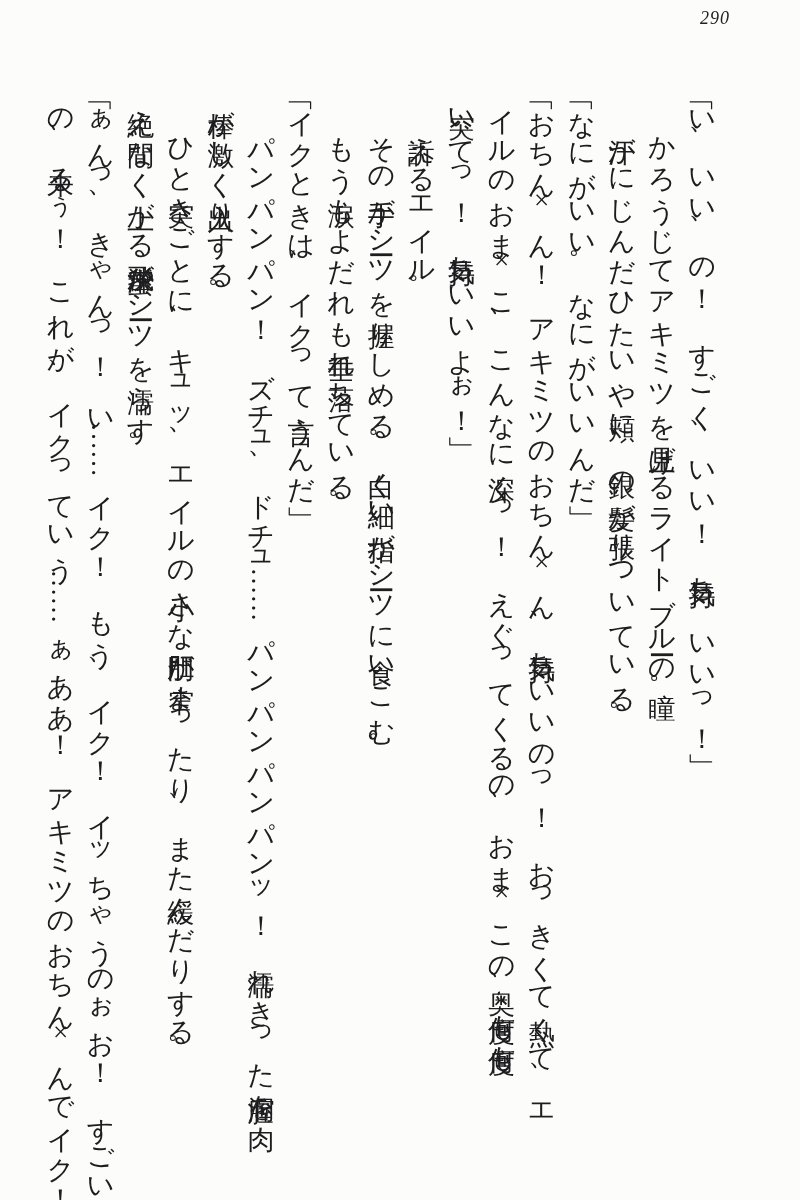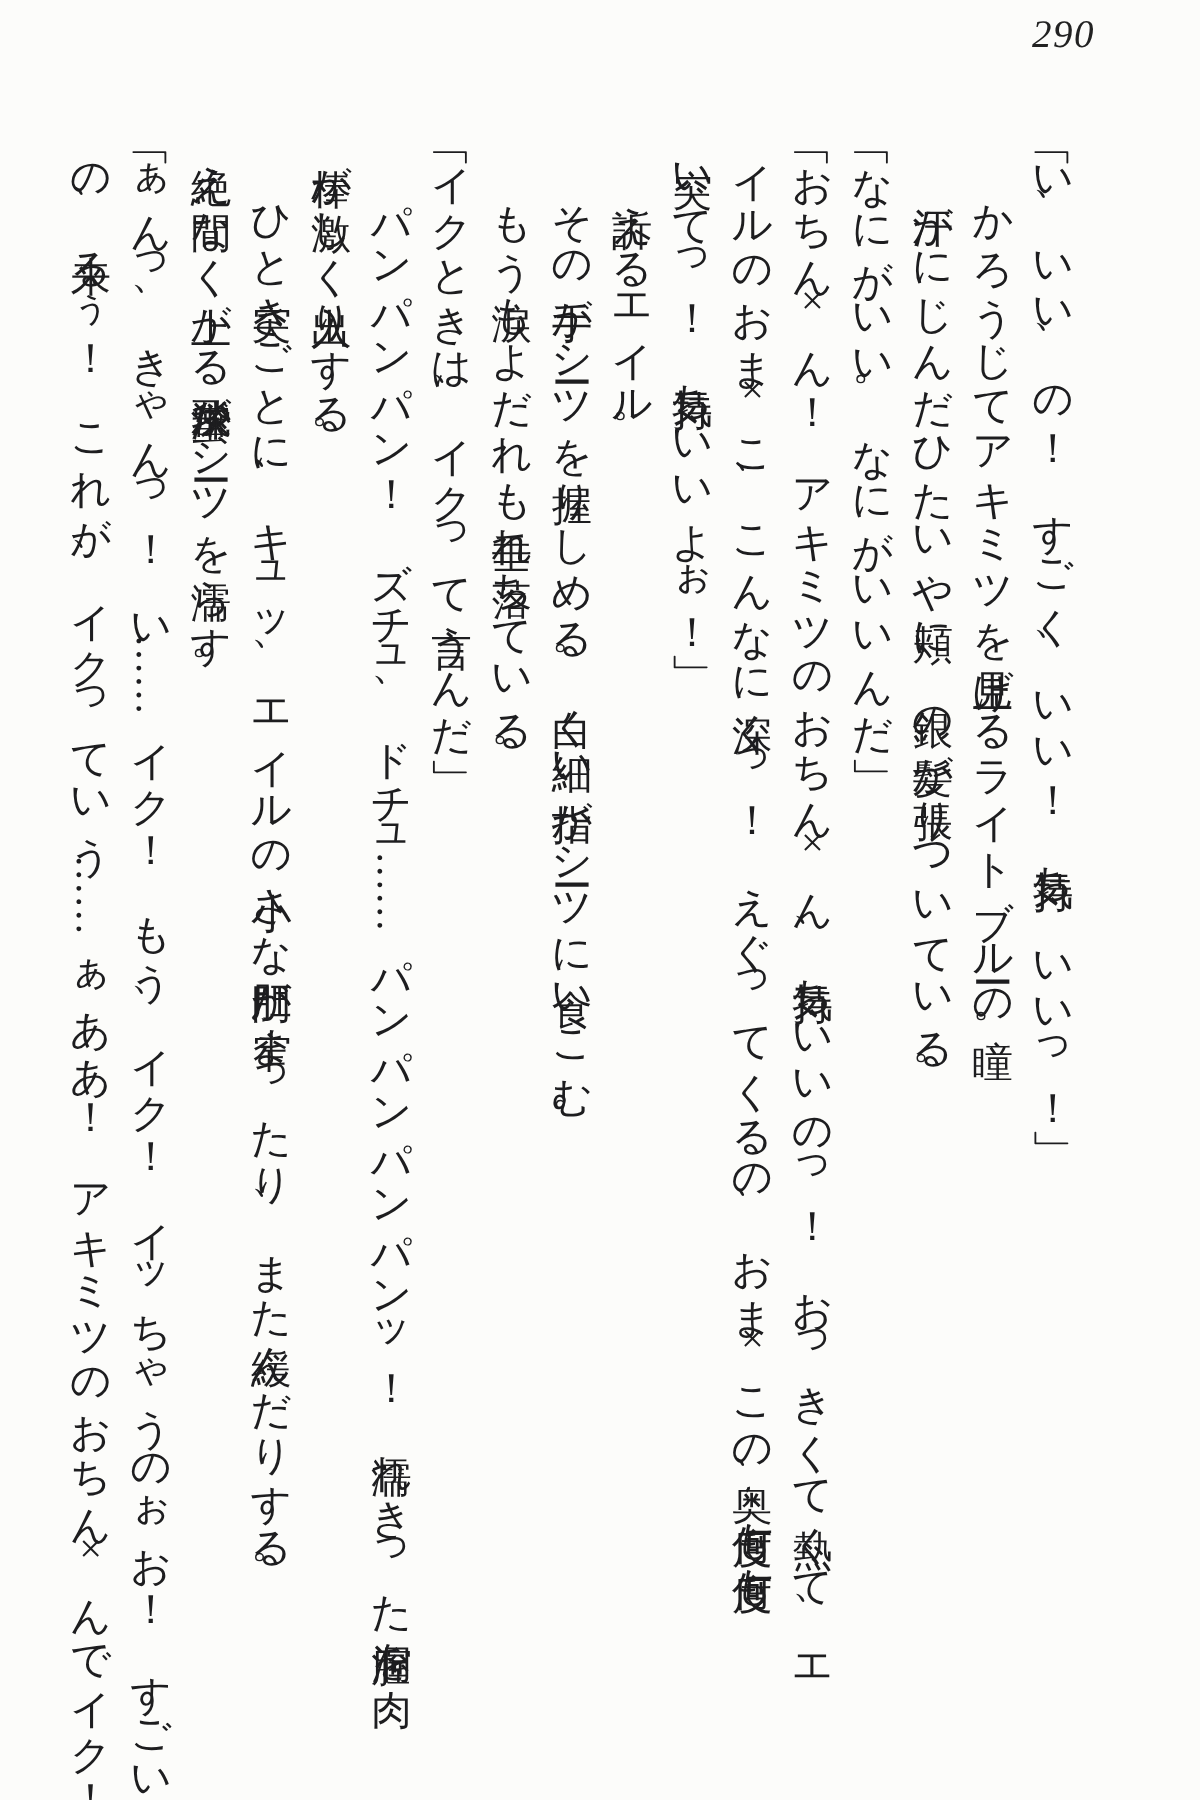--- a/index.html
+++ b/index.html
@@ -15,21 +15,21 @@
   }
   .page {
     position: absolute;
     inset: 0;
     background: #fcfcfa;
   }
   .page-number {
     position: absolute;
     top: 8px;
     right: 70px;
-    font-size: 26px;
+    font-size: 18px;
     font-style: italic;
     color: #222;
     letter-spacing: 1px;
     font-family: "Liberation Serif", "DejaVu Serif", serif;
   }
   .text-area {
     position: absolute;
     top: 91px;
     right: 78px;
     width: 682px;

